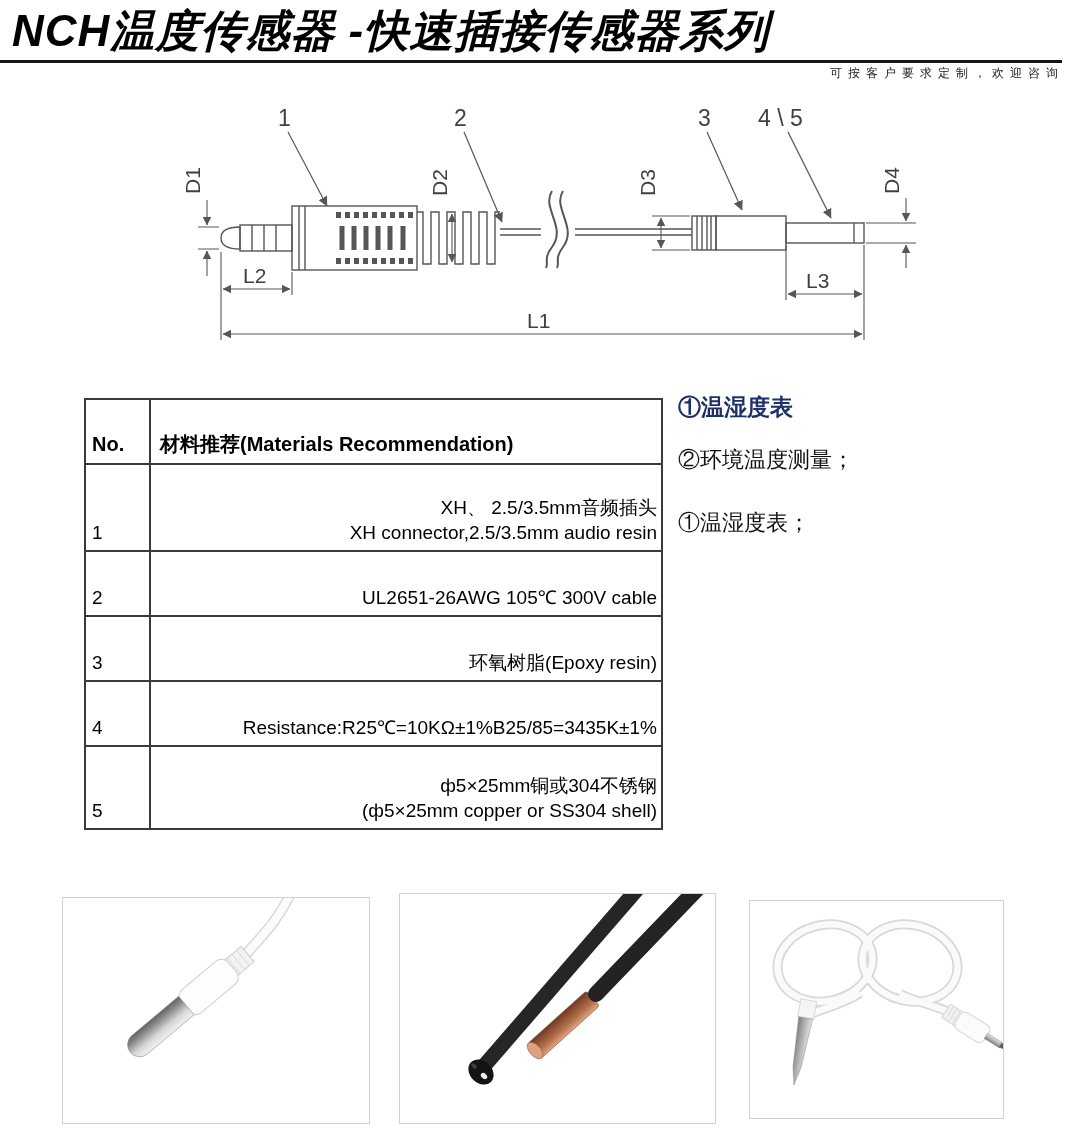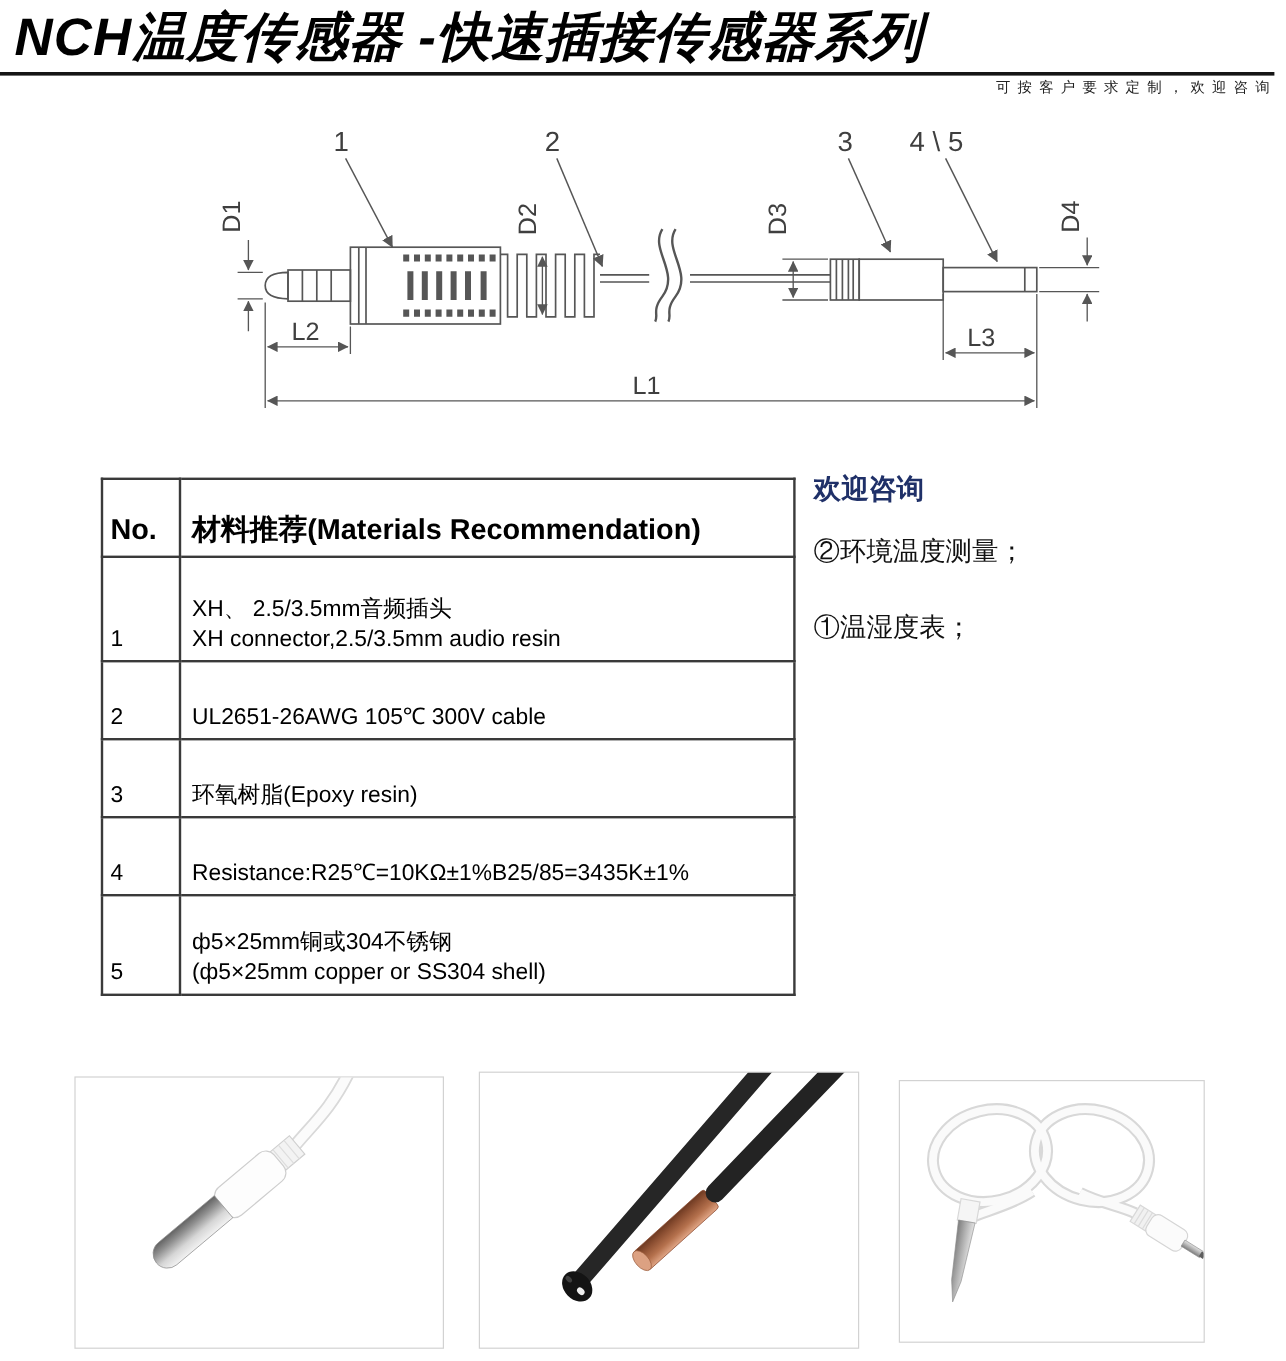--- a/index.html
+++ b/index.html
@@ -18,22 +18,22 @@
   .diagram text{fill:#3f3f3f;font-family:"Liberation Sans",sans-serif;font-size:21px;}
   .diagram .callout{font-size:23px;}
   .diagram .dimlbl{font-size:21px;}
 
   
   table.materials{position:absolute;left:84px;top:398px;border-collapse:collapse;
                   font-size:19px;line-height:1.28;}
   table.materials td{border:2px solid #3a3a3a;vertical-align:bottom;padding:0 4px 5px 6px;}
   table.materials td.mat{width:497px;padding-left:9px;}
   table.materials td.no{width:53px;}
-  table.materials tr.hdr td{font-weight:bold;font-size:24px;}
-  .cell-line{display:block;}
+  table.materials tr.hdr td{font-weight:bold;font-size:20px;}
+  .cell-line{display:block;text-align:right;}
   .cell-line:empty{display:none;}
 
   
   .apps{position:absolute;left:678px;top:392px;width:330px;}
   .apps-title{font-size:23px;font-weight:bold;color:#1f3068;margin:0 0 22px 0;}
   .app-item{font-size:22px;color:#111;margin:0 0 33px 0;}
 
   
   .photo-box{position:absolute;background:#fff;border:1px solid #d2d2d2;}
   .photo-box svg{display:block;}
@@ -171,21 +171,21 @@
       <td class="no" style="height:76px;">5</td>
       <td class="mat">
         <span class="cell-line">ф5×25mm铜或304不锈钢</span>
         <span class="cell-line">(ф5×25mm copper or SS304 shell)</span>
       </td>
     </tr>
   </tbody>
     </table>
 
   <div class="apps">
-    <div class="apps-title">欢迎咨询</div>
+    <div class="apps-title">①温湿度表</div>
     <div class="app-item">②环境温度测量；</div>
     <div class="app-item">①温湿度表；</div>
   </div>
 
   <div class="photo-box pb1">
     <svg width="306" height="225" viewBox="0 0 306 225">
       <defs>
         <linearGradient id="metal1" x1="0" y1="0" x2="0" y2="1">
           <stop offset="0" stop-color="#f2f2f2"></stop>
             <stop offset="0.35" stop-color="#d6d6d6"></stop>

